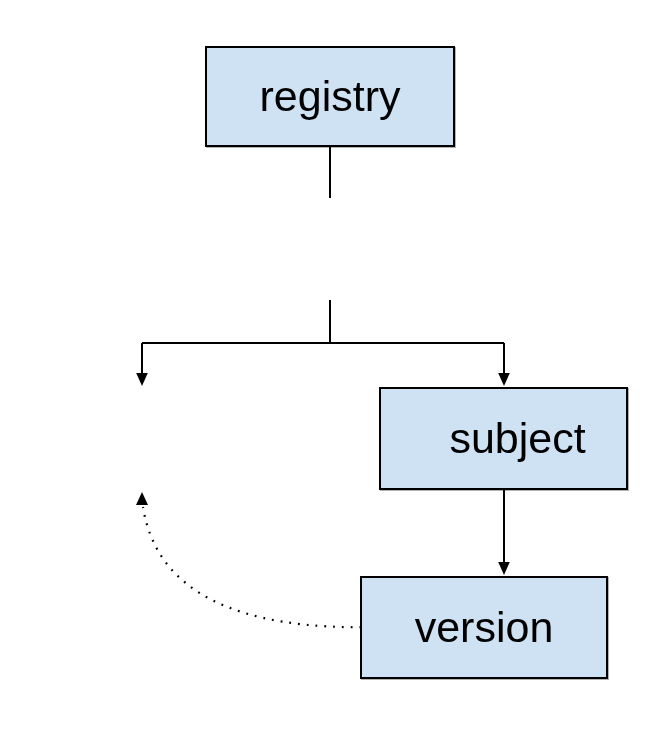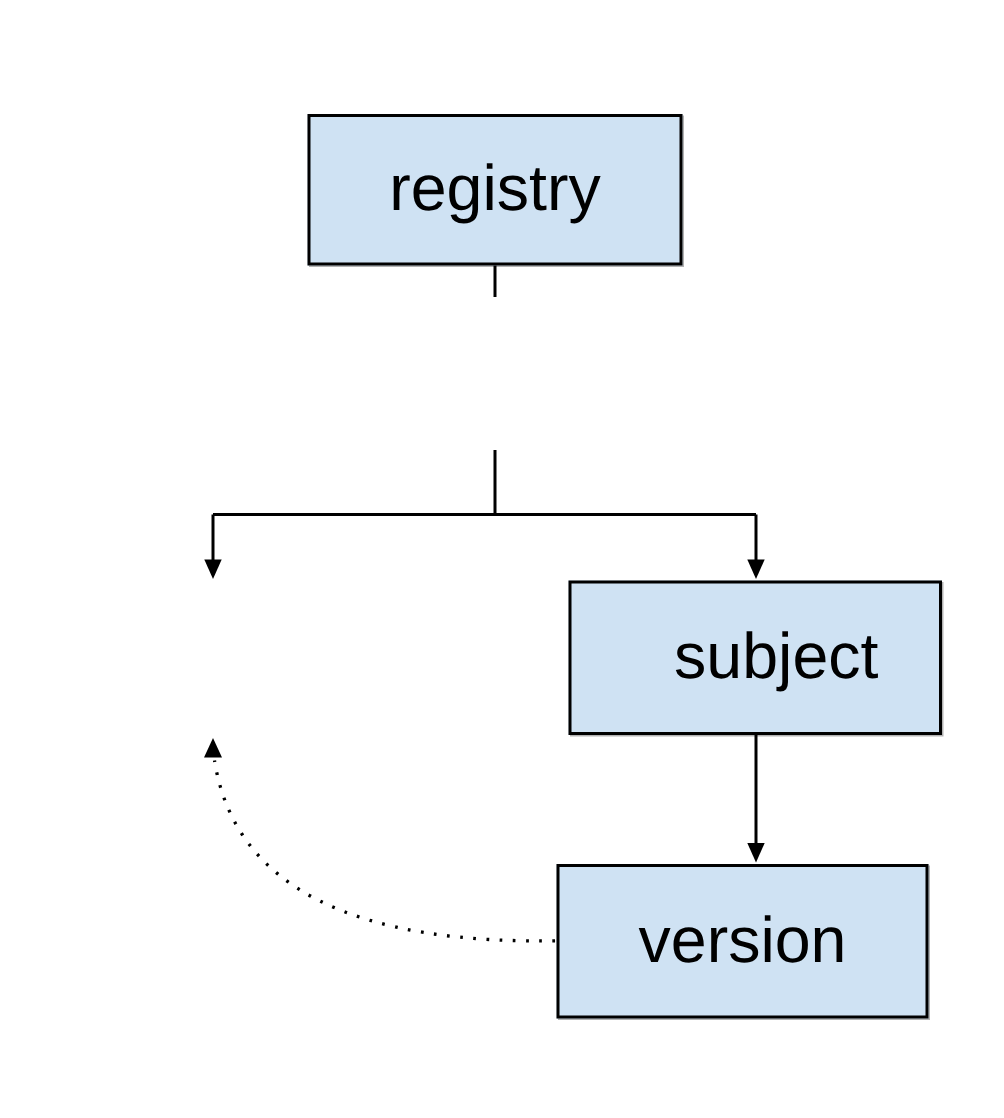--- a/index.html
+++ b/index.html
@@ -28,25 +28,25 @@
     background: #cfe2f3;
     border: 2px solid #000000;
     box-shadow: 1px 1px 0 rgba(0,0,0,0.30);
     display: flex;
     align-items: center;
     justify-content: center;
     font-size: 43px;
     line-height: 1;
     color: #000000;
   }
-  .node-registry { left: 205px; top:  46px; width: 250px; height: 101px; margin-top: 30px; }
+  .node-registry { left: 205px; top:  46px; width: 250px; height: 101px; }
   .node-context  { left: 205px; top: 198px; width: 250px; height: 102px; }
   .node-schema   { left:  18px; top: 387px; width: 249px; height: 104px; }
   .node-subject  { left: 379px; top: 387px; width: 249px; height: 103px; padding-left: 28px; }
-  .node-version  { left: 371px; top: 576px; width: 248px; height: 103px; }
+  .node-version  { left: 360px; top: 576px; width: 248px; height: 103px; }
   .edge {
     stroke: #000000;
     stroke-width: 2;
     fill: none;
   }
   .edge-dotted {
     stroke: #000000;
     stroke-width: 2.2;
     fill: none;
     stroke-dasharray: 1.8 7;

